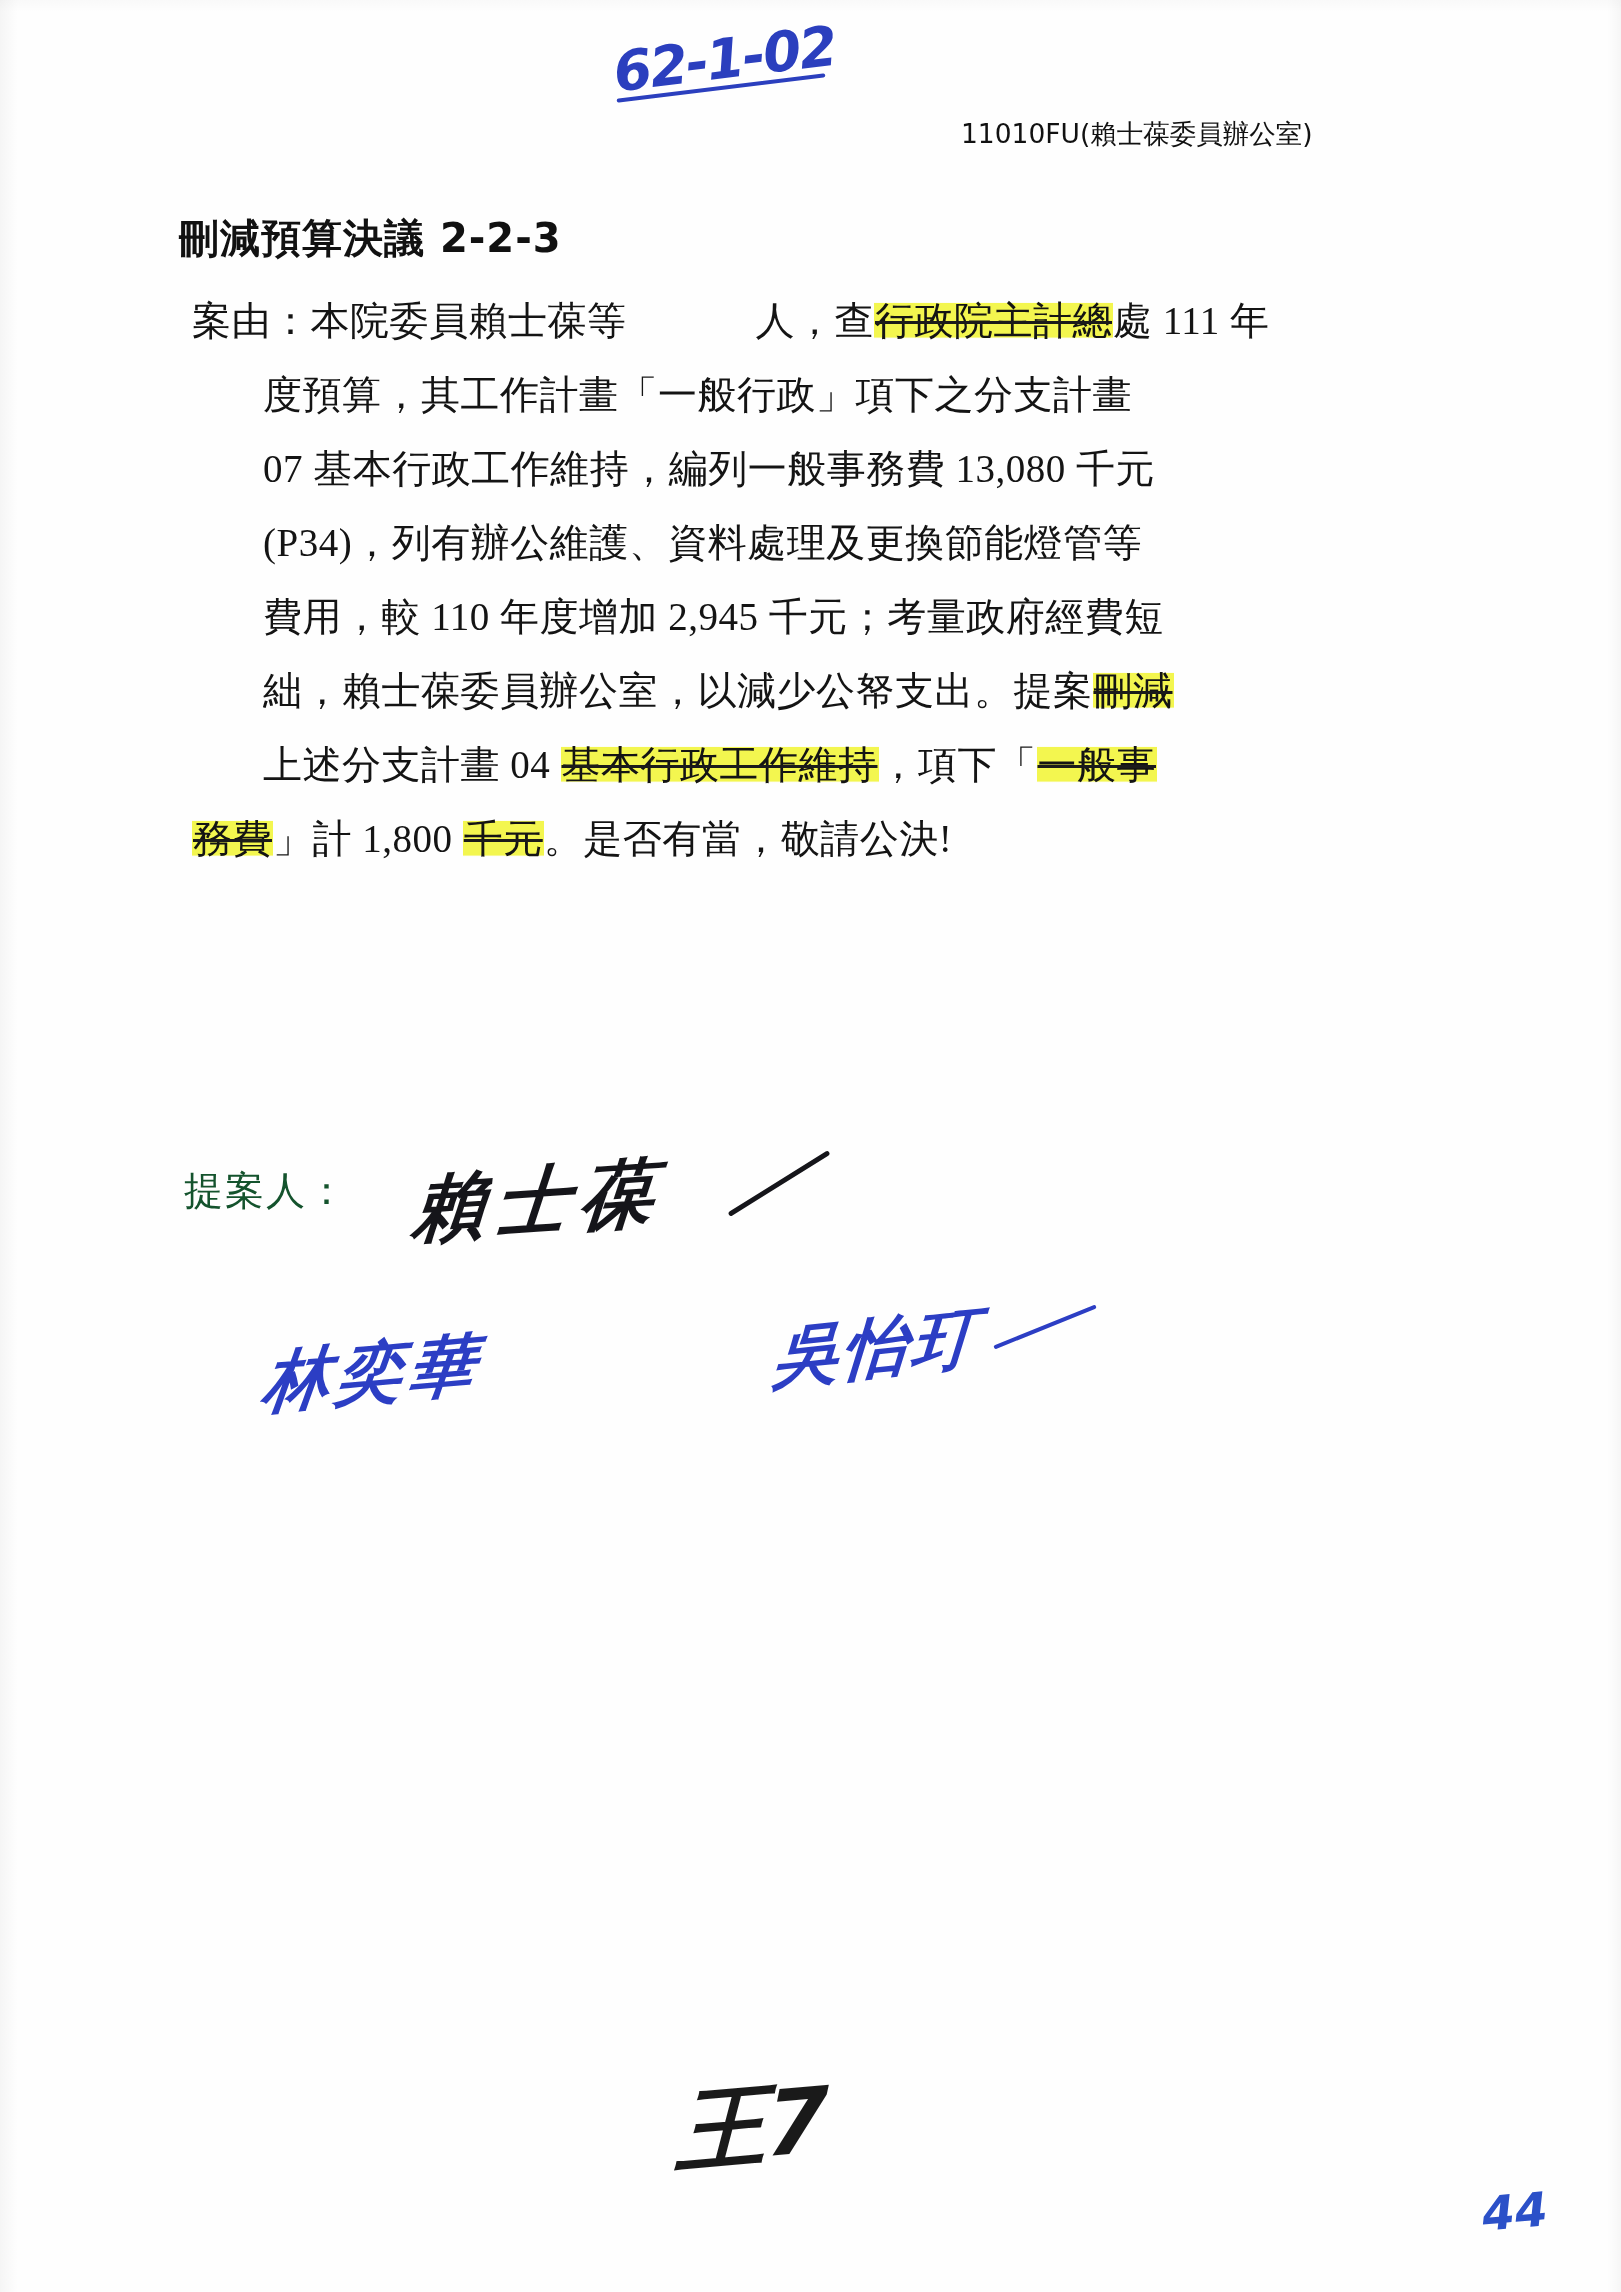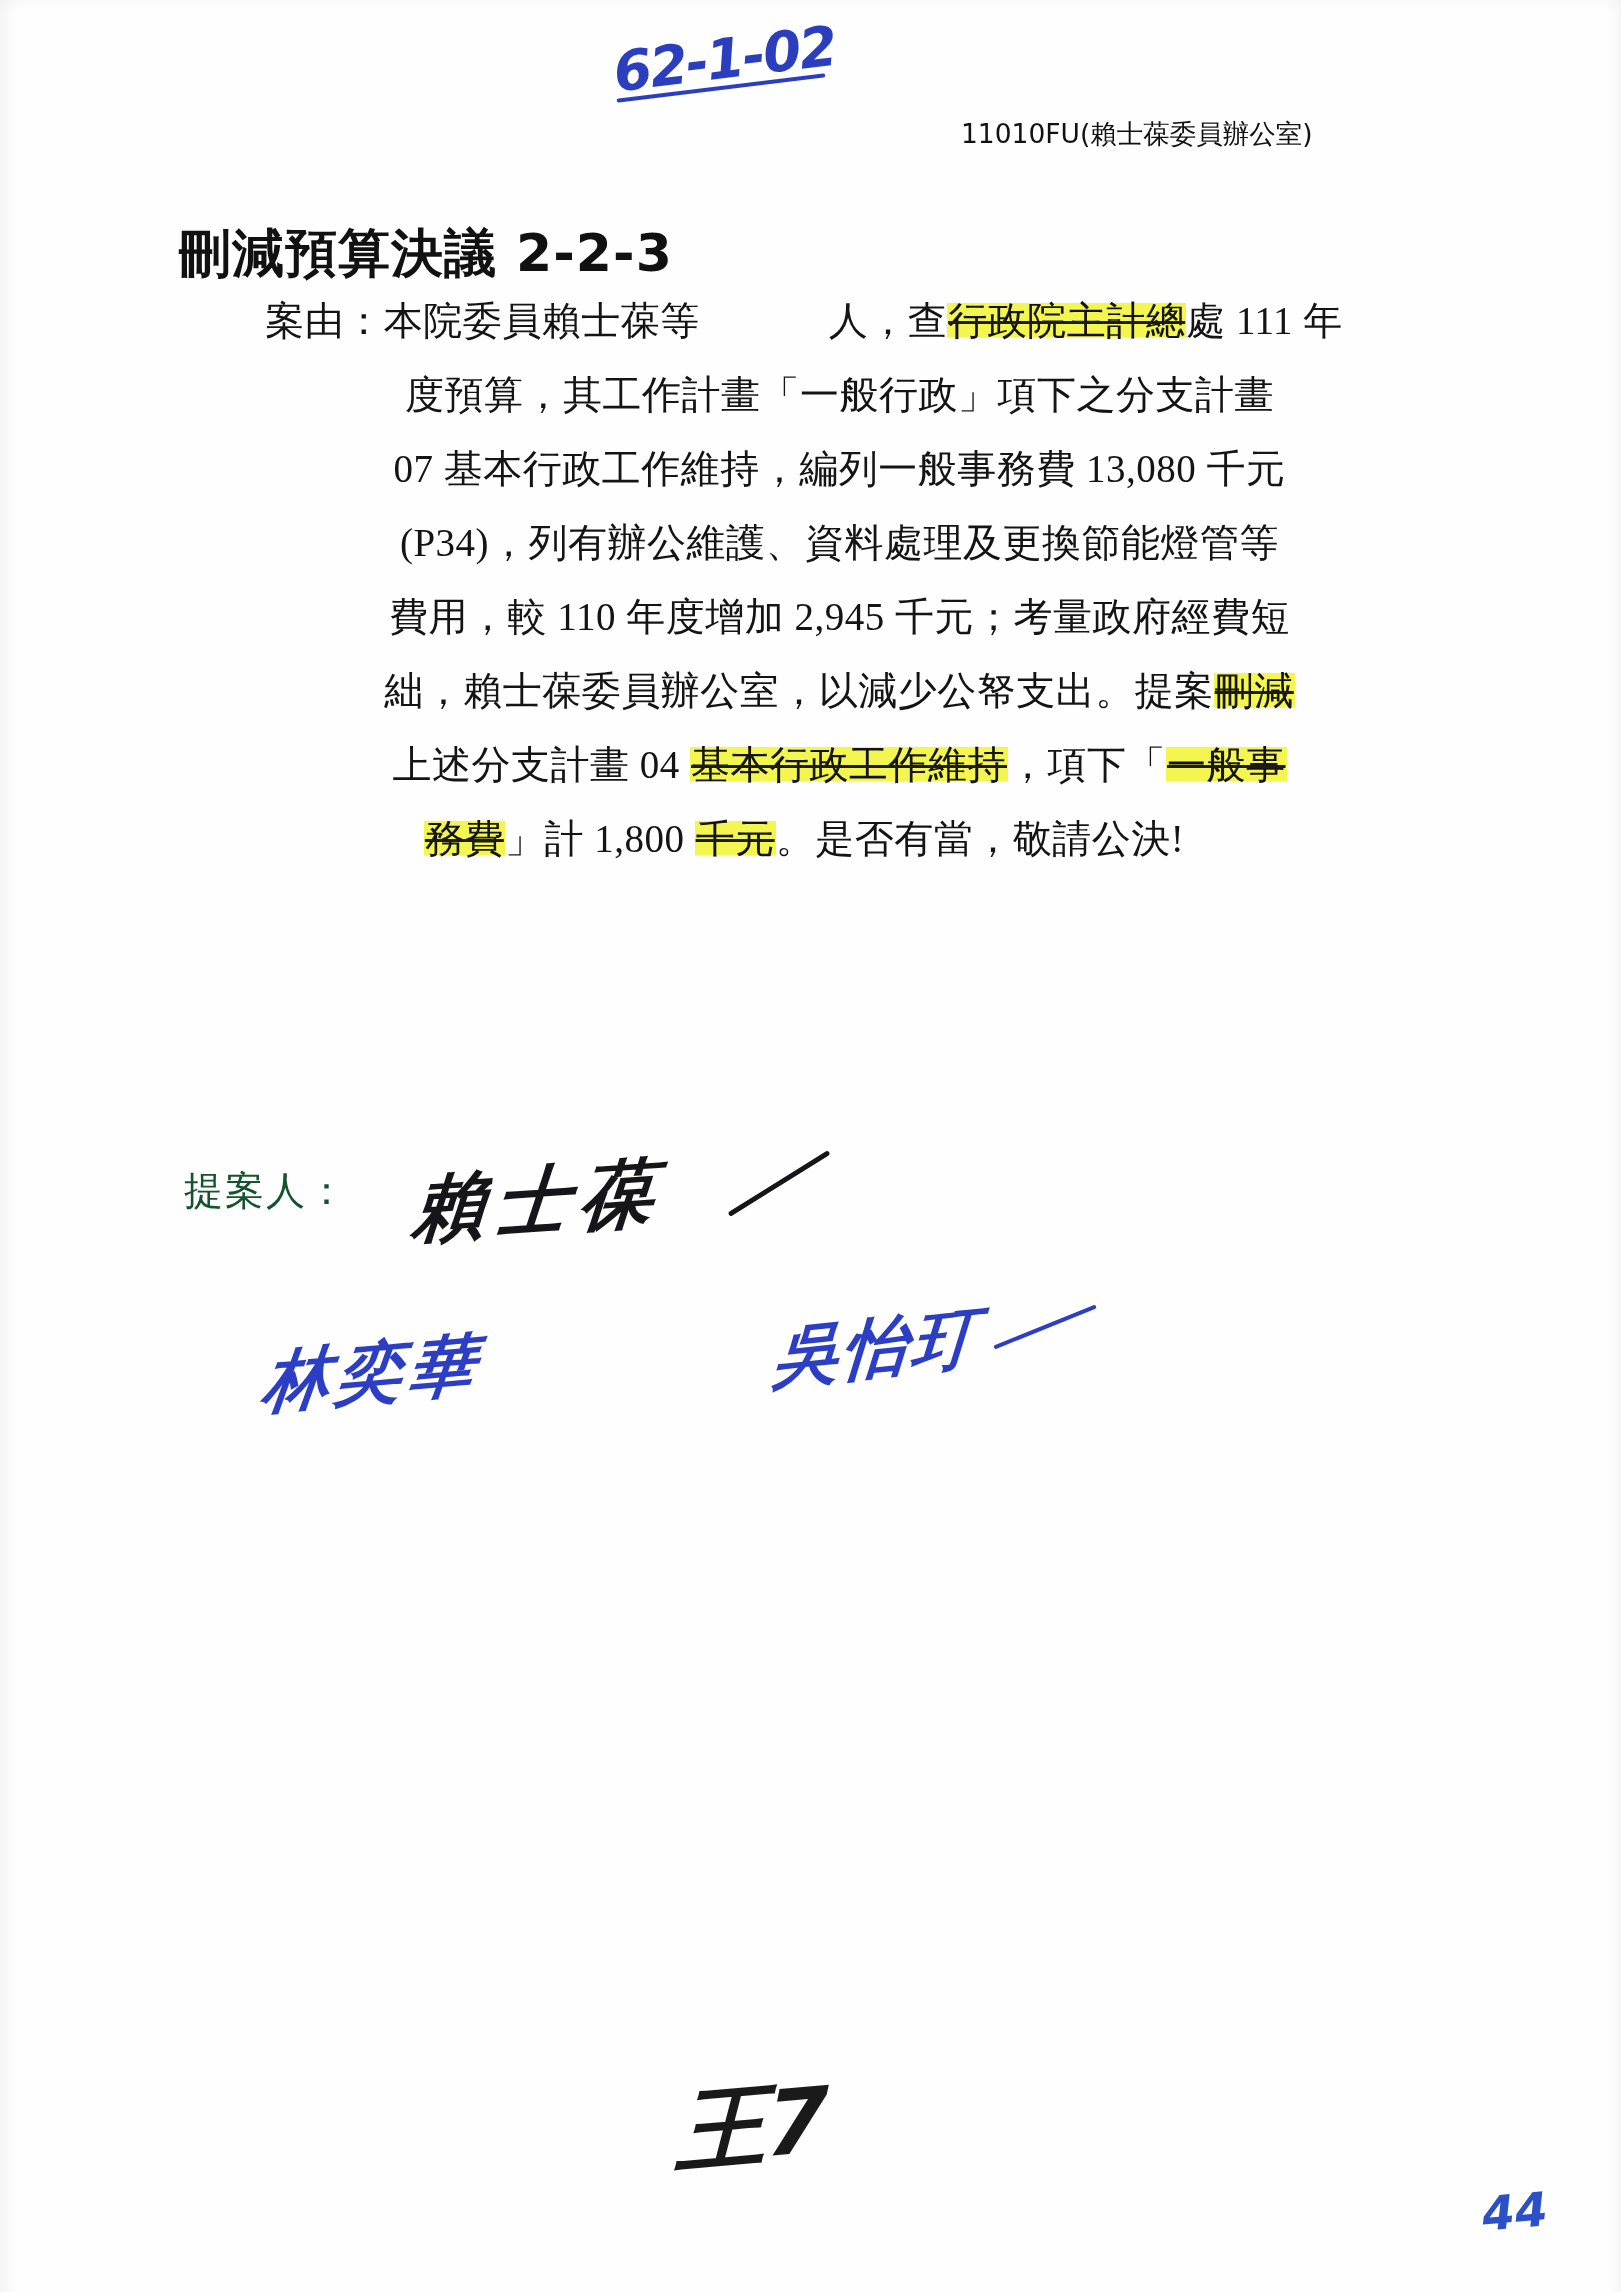--- a/index.html
+++ b/index.html
@@ -72,39 +72,38 @@
     color: #111;
     white-space: nowrap;
   }
 
   
   #title {
     position: absolute;
     left: 179px;
     top: 184px;
     font-family: "DejaVu Sans", "Liberation Sans", sans-serif;
-    font-size: 52px;
+    font-size: 40px;
     font-weight: 700;
     letter-spacing: 1px;
     color: #111;
     white-space: nowrap;
     text-align: right;
   }
 
   
   #body-block {
     position: absolute;
-    left: 179px;
+    left: 192px;
     top: 284px;
     width: 1250px;
     font-size: 39px;
     line-height: 74px;
     color: #141414;
     letter-spacing: 0.5px;
-    text-align: center;
   }
   .bline {
     white-space: nowrap;
     height: 74px;
   }
   .indent { padding-left: 71px; }
 
   .gap-blank {
     display: inline-block;
     width: 129px;

